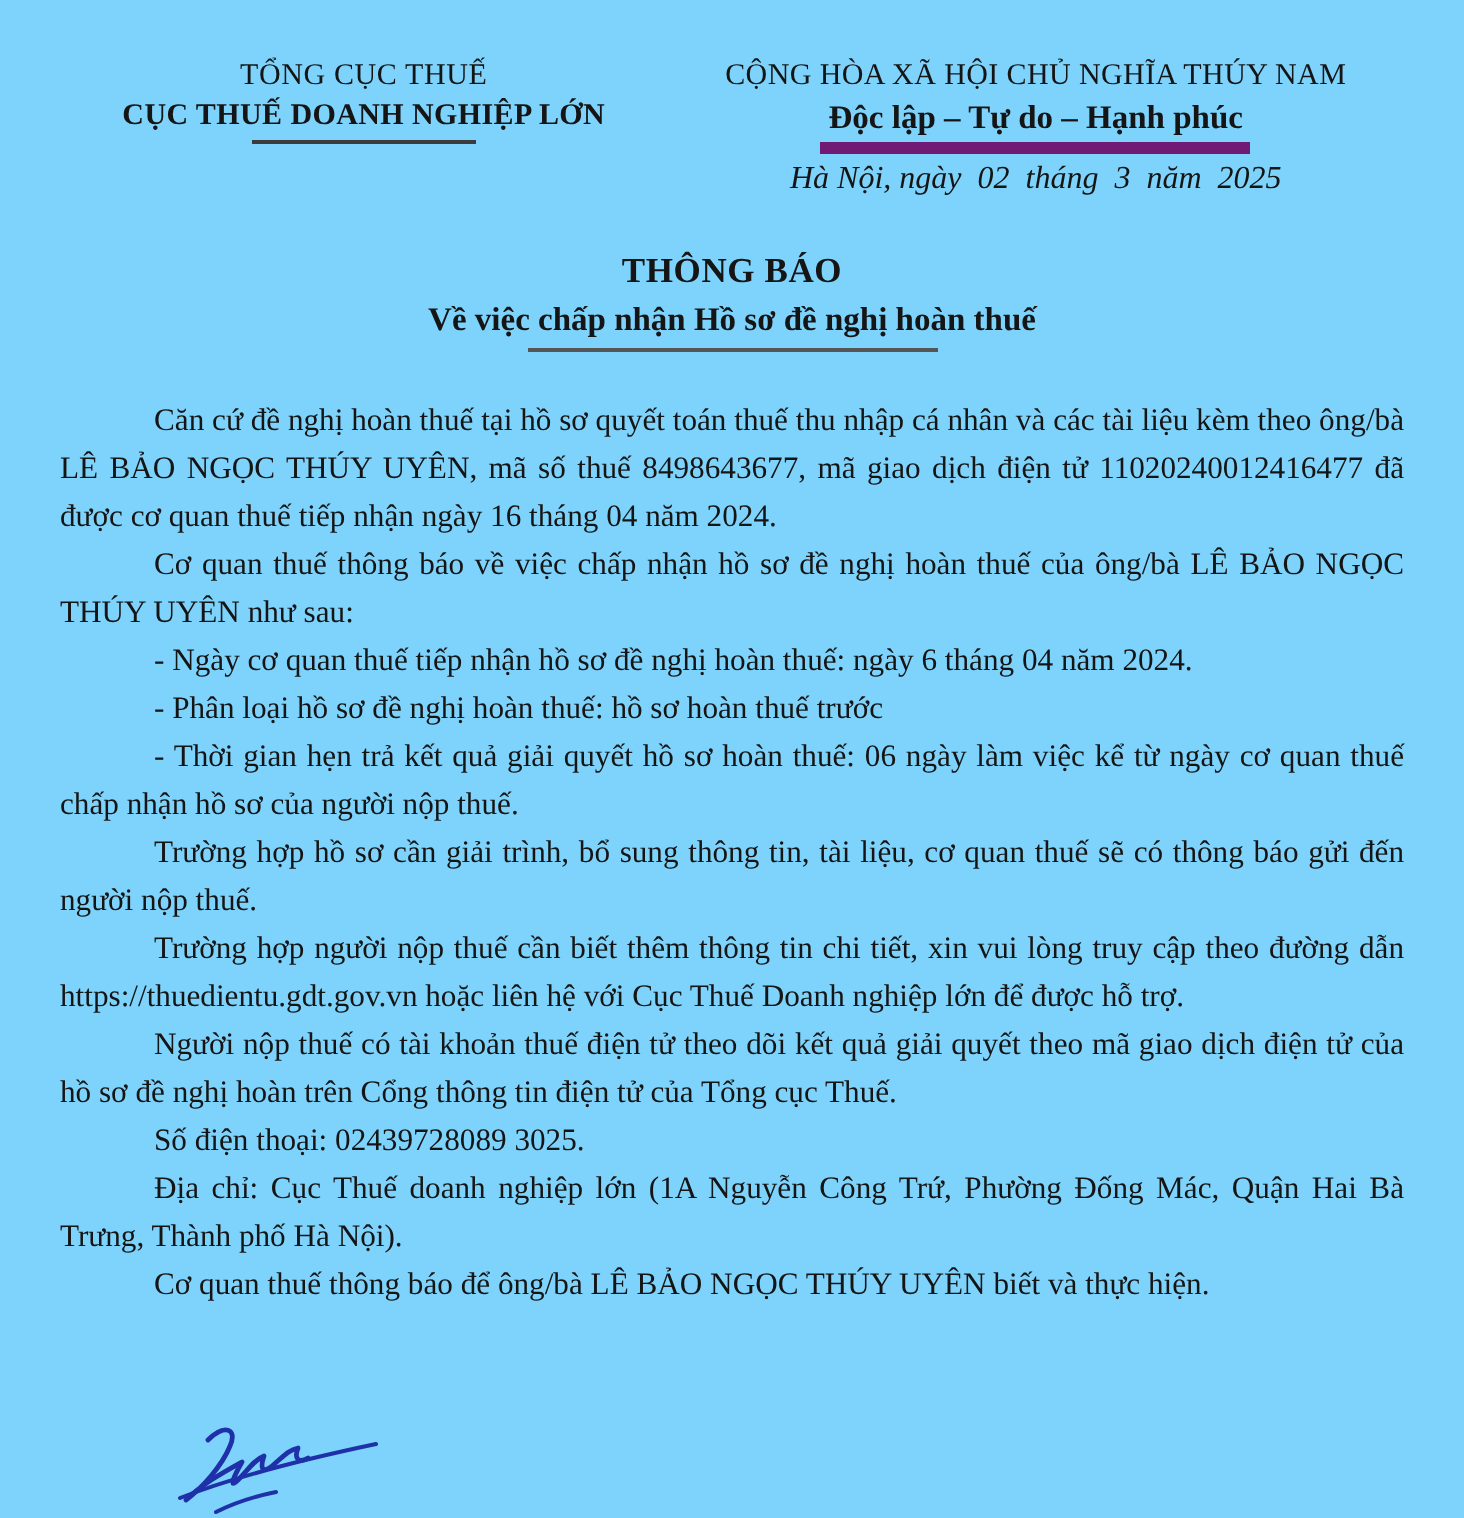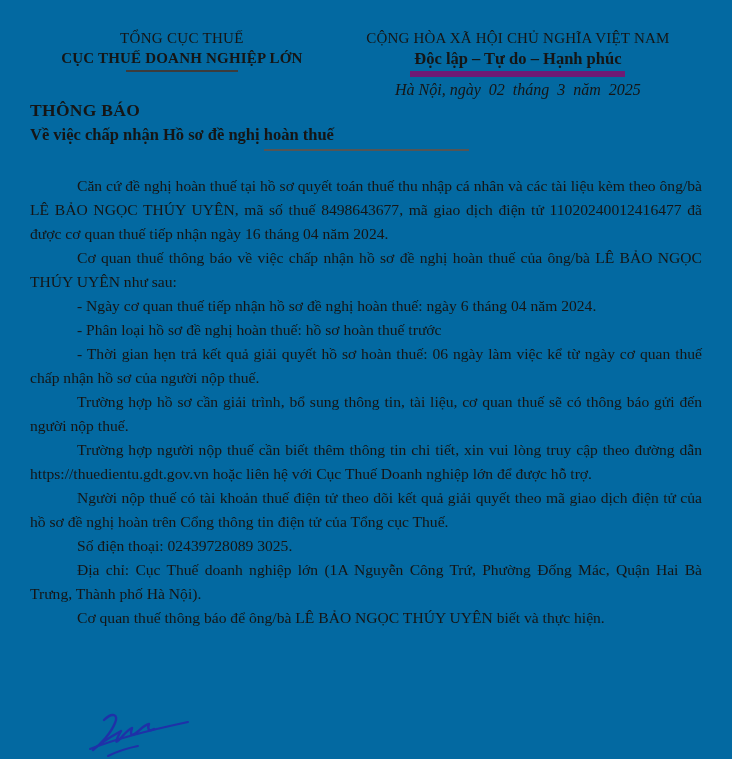--- a/index.html
+++ b/index.html
@@ -6,21 +6,21 @@
     margin: 0;
     padding: 0;
     background: #ffffff;
   }
   .page {
     position: relative;
     width: 732px;
     height: 759px;
     box-sizing: border-box;
     padding: 30px 30px 0 30px;
-    background: #0369a1;
+    background: #7dd3fc;
     color: #151515;
     font-family: "Liberation Serif", "DejaVu Serif", serif;
     overflow: hidden;
   }
   
   .hdr {
     display: flex;
     justify-content: space-between;
     align-items: flex-start;
   }
@@ -72,22 +72,22 @@
   }
   .date-line {
     font-size: 16px;
     font-style: italic;
     margin-top: 4px;
     white-space: nowrap;
   }
   .date-line span { margin: 0 2px; }
   
   .title-block {
-    text-align: left;
-    margin-top: 1px;
+    text-align: center;
+    margin-top: 26px;
   }
   .notice-title {
     font-size: 17.5px;
     font-weight: bold;
     letter-spacing: 0.3px;
   }
   .notice-subject {
     font-size: 16.5px;
     font-weight: bold;
     margin-top: 4px;
@@ -123,21 +123,21 @@
 
 <div class="page">
 
   <div class="hdr">
     <div class="hdr-left">
       <div class="agency-parent">TỔNG CỤC THUẾ</div>
       <div class="agency-name">CỤC THUẾ DOANH NGHIỆP LỚN</div>
       <div class="agency-underline"></div>
     </div>
     <div class="hdr-right">
-      <div class="national-title">CỘNG HÒA XÃ HỘI CHỦ NGHĨA VIỆT NAM</div>
+      <div class="national-title">CỘNG HÒA XÃ HỘI CHỦ NGHĨA THÚY NAM</div>
       <div>
         <span class="motto">Độc lập – Tự do – Hạnh phúc</span>
       </div>
       <div class="date-line">
         <span>Hà Nội, ngày</span>
         <span>02</span>
         <span>tháng</span>
         <span>3</span>
         <span>năm</span>
         <span>2025</span>

